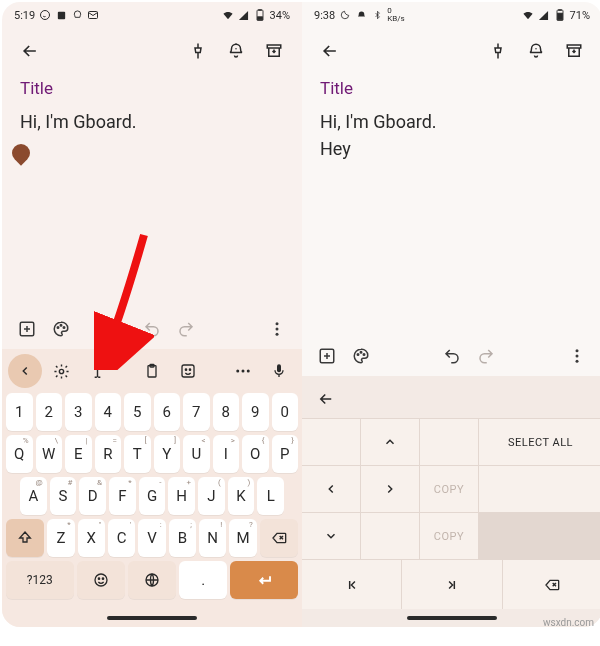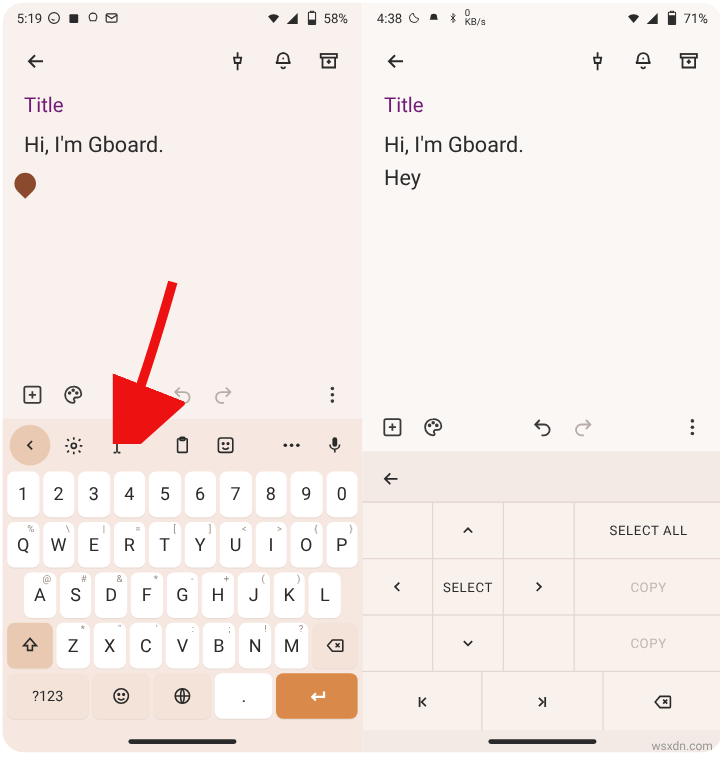--- a/index.html
+++ b/index.html
@@ -256,21 +256,21 @@
               <path d="M2 22h20V2L2 22z"></path>
             </svg>
         </span>
         <span class="icon">
           <svg width="8" height="12" viewBox="0 0 12 20" fill="none" stroke="#2a2a2a" stroke-width="1.5">
               <rect x="1" y="2" width="10" height="17" rx="1"></rect>
               <rect x="4" y="0" width="4" height="2"></rect>
               <rect x="2" y="13" width="8" height="5" fill="#2a2a2a"></rect>
             </svg>
         </span>
-        <span>58%</span>
+        <span>34%</span>
       </div>
     </div>
 
     <div class="appbar">
       <div class="iconbtn">
         <svg width="20" height="20" viewBox="0 0 24 24" fill="none" stroke="#2a2a2a" stroke-width="2">
             <path d="M19 12H5M11 6l-6 6 6 6"></path>
           </svg>
       </div>
       <div class="spacer"></div>
@@ -577,21 +577,21 @@
           <path d="M0 0L10 5L0 10z" fill="#e11"></path>
         </marker>
       </defs>
       <path d="M50 5 C 40 40, 25 90, 10 128" stroke="#e11" stroke-width="8" fill="none" marker-end="url(#ah)"></path>
     </svg>
   </div>
 
   <div class="phone right">
     <div class="statusbar">
       <div class="sb-left">
-        <span>4:38</span>
+        <span>9:38</span>
         <span class="icon">
           <svg width="10" height="10" viewBox="0 0 24 24" fill="none" stroke="#2a2a2a" stroke-width="2">
               <path d="M21 13A9 9 0 1 1 11 3c0 5 4 9 10 10z"></path>
             </svg>
         </span>
         <span class="icon">
           <svg width="11" height="11" viewBox="0 0 24 24" fill="#2a2a2a">
               <path d="M12 3a6 6 0 0 1 6 6c0 4 2 5 2 5H4s2-1 2-5a6 6 0 0 1 6-6z"></path>
             </svg>
         </span>
@@ -714,23 +714,20 @@
         <div class="ccp-cell"></div>
         <div class="ccp-cell lbl">
             <span>SELECT ALL</span>
           </div>
 
         <div class="ccp-cell">
           <svg width="14" height="14" viewBox="0 0 24 24" fill="none" stroke="#2a2a2a" stroke-width="2.5">
               <path d="M15 6l-6 6 6 6"></path>
             </svg>
         </div>
-        <div class="ccp-cell lbl">
-            <span>SELECT</span>
-          </div>
         <div class="ccp-cell">
           <svg width="14" height="14" viewBox="0 0 24 24" fill="none" stroke="#2a2a2a" stroke-width="2.5">
               <path d="M9 6l6 6-6 6"></path>
             </svg>
         </div>
         <div class="ccp-cell lbl dim">
             <span>COPY</span>
           </div>
 
         <div class="ccp-cell"></div>

